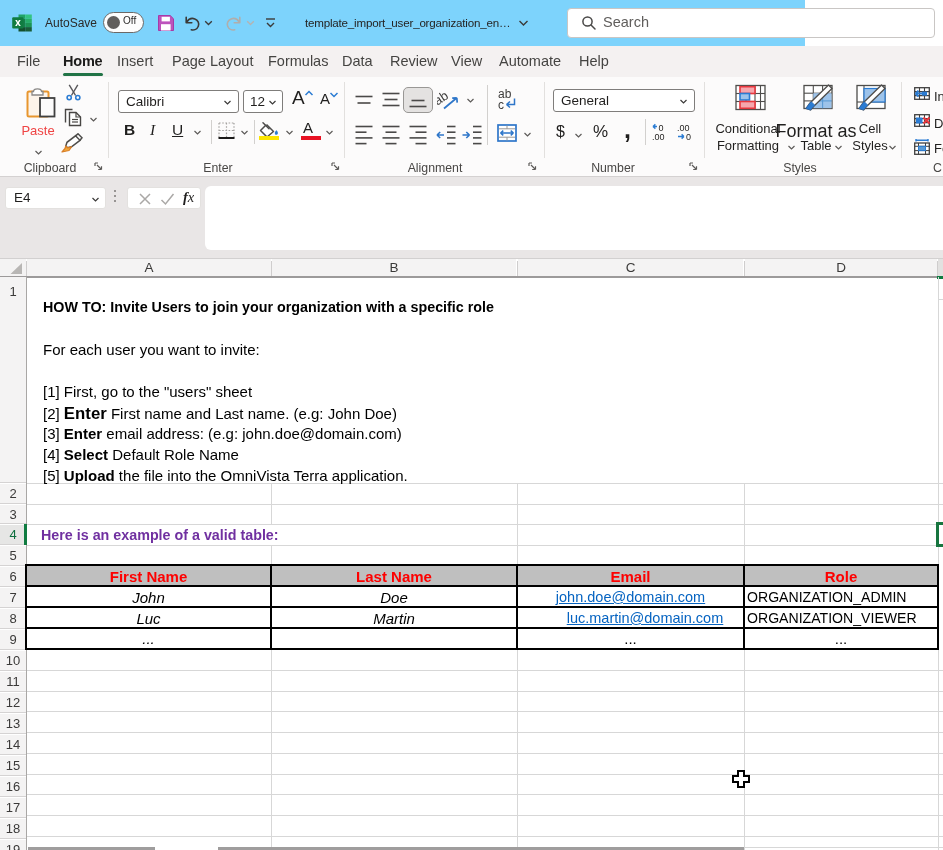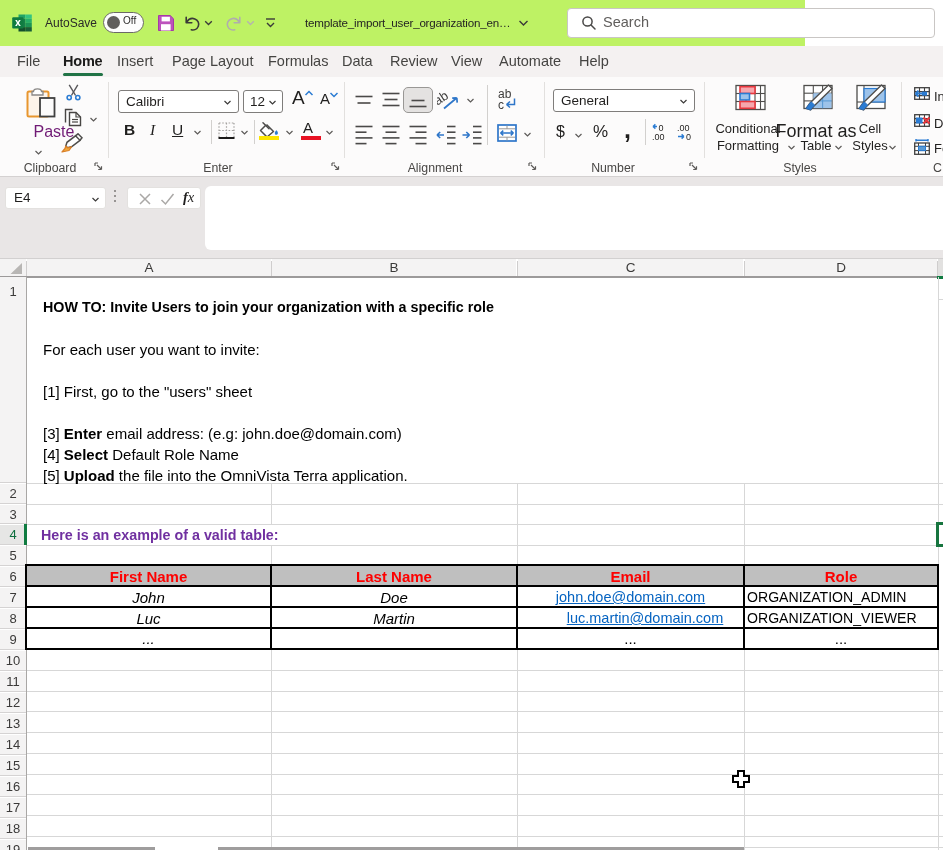--- a/index.html
+++ b/index.html
@@ -1,21 +1,21 @@
 <!DOCTYPE html>
 <html><head>
 <meta charset="utf-8">
 <style>
 * { margin:0; padding:0; box-sizing:border-box; }
 html,body { width:943px; height:850px; overflow:hidden; }
 body { font-family:"Liberation Sans", sans-serif; }
 #app { position:relative; width:943px; height:850px; background:#fff; overflow:hidden; }
 .abs { position:absolute; }
 
-#titlebar { position:absolute; left:0; top:0; width:805px; height:46px; background:#bef264; }
+#titlebar { position:absolute; left:0; top:0; width:805px; height:46px; background:#7dd3fc; }
 #menurow { position:absolute; left:0; top:46px; width:943px; height:31px; background:#f4f1f1; }
 .tab { position:absolute; top:7px; font-size:14.5px; color:#454442; }
 #ribbon { position:absolute; left:0; top:77px; width:943px; height:100px; background:#fcfbfb; border-bottom:1px solid #d4d1d1; }
 .rsep { position:absolute; top:5px; width:1px; height:76px; background:#e2e0de; }
 .glabel { position:absolute; top:84px; font-size:12.3px; color:#494745; text-align:center; }
 .launcher { position:absolute; top:85px; width:10px; height:10px; }
 .chev { position:absolute; width:9px; height:9px; }
 .combobox { position:absolute; background:#fff; border:1px solid #7f7d7b; border-radius:3px; font-size:13.5px; color:#201f1e; }
 #fxbar { position:absolute; left:0; top:177px; width:943px; height:82px; background:#e9e6e6; border-bottom:1px solid #d2d0d0; }
 
@@ -130,21 +130,21 @@
       </svg>
   <svg class="launcher" style="left:689px;" width="10" height="10" viewBox="0 0 10 10">
         <path d="M1 1 L4 1 M1 1 L1 4 M3 3 L7.5 7.5 M7.5 7.5 L7.5 4.2 M7.5 7.5 L4.2 7.5" stroke="#5c5a58" stroke-width="1.2" fill="none"></path>
       </svg>
 
   <svg class="abs" style="left:26px;top:11px" width="30" height="30" viewBox="0 0 30 30">
     <rect x="1.5" y="3.5" width="21" height="25" rx="1.5" fill="#fdf4ea" stroke="#e8962e" stroke-width="2"></rect>
     <path d="M7.5 3.5 C7.5 1.8 9 0.8 11.5 0.8 C14 0.8 15.5 1.8 15.5 3.5 L17 3.5 L17 7 L6 7 L6 3.5 Z" fill="#fff" stroke="#8a8886" stroke-width="1.3"></path>
     <rect x="14" y="10" width="14.5" height="18.5" fill="#fcfbfb" stroke="#404040" stroke-width="1.8"></rect>
   </svg>
-  <div class="abs" style="left:30px;top:46px;width:48px;text-align:center;font-size:16px;color:#701a75;">Paste</div>
+  <div class="abs" style="left:14px;top:46px;width:48px;text-align:center;font-size:13px;color:#ef4444;">Paste</div>
   <svg class="chev" style="left:34px;top:71px;" viewBox="0 0 9 9">
         <path d="M1.5 3 L4.5 6 L7.5 3" fill="none" stroke="#5c5a58" stroke-width="1.2"></path>
       </svg>
 
   <svg class="abs" style="left:66px;top:7px" width="15" height="17" viewBox="0 0 15 17">
     <line x1="3.2" y1="0.8" x2="9.6" y2="11.5" stroke="#57565a" stroke-width="1.4"></line>
     <line x1="11.8" y1="0.8" x2="5.4" y2="11.5" stroke="#57565a" stroke-width="1.4"></line>
     <circle cx="3.2" cy="13.6" r="2.1" fill="none" stroke="#2b7cd3" stroke-width="1.6"></circle>
     <circle cx="11.8" cy="13.6" r="2.1" fill="none" stroke="#2b7cd3" stroke-width="1.6"></circle>
   </svg>
@@ -486,20 +486,21 @@
   <div class="gl-v" style="left:744px;top:224px;height:83px;"></div>
   <div class="gl-v" style="left:271px;top:390px;height:201px;"></div>
   <div class="gl-v" style="left:517px;top:390px;height:201px;"></div>
   <div class="gl-v" style="left:744px;top:390px;height:201px;"></div>
   <div class="gl-v" style="left:938px;top:18px;height:245px;"></div>
   <div class="gl-v" style="left:938px;top:287px;height:304px;"></div>
 
   <div class="celltext" style="left:43px;top:40px;font-weight:bold;font-size:14.3px;">HOW TO: Invite Users to join your organization with a specific role</div>
   <div class="celltext" style="left:43px;top:82px;">For each user you want to invite:</div>
   <div class="celltext" style="left:43px;top:124px;">[1] First, go to the "users" sheet</div>
+  <div class="celltext" style="left:43px;top:145px;">[2] <b style="font-size:16.8px;">Enter</b> First name and Last name. (e.g: John Doe)</div>
   <div class="celltext" style="left:43px;top:166px;">[3] <b>Enter</b> email address: (e.g: john.doe@domain.com)</div>
   <div class="celltext" style="left:43px;top:187px;">[4] <b>Select</b> Default Role Name</div>
   <div class="celltext" style="left:43px;top:208px;">[5] <b>Upload</b> the file into the OmniVista Terra application.</div>
 
   <div class="celltext" style="left:41px;top:268px;font-weight:bold;color:#7030a0;font-size:14.3px;">Here is an example of a valid table:</div>
 
   <div class="abs" style="left:27px;top:307px;width:910px;height:20px;background:#bfbfbf;"></div>
 
   <div class="tb-h" style="left:25px;top:305px;width:914px;"></div>
   <div class="tb-h" style="left:25px;top:326px;width:914px;"></div>

